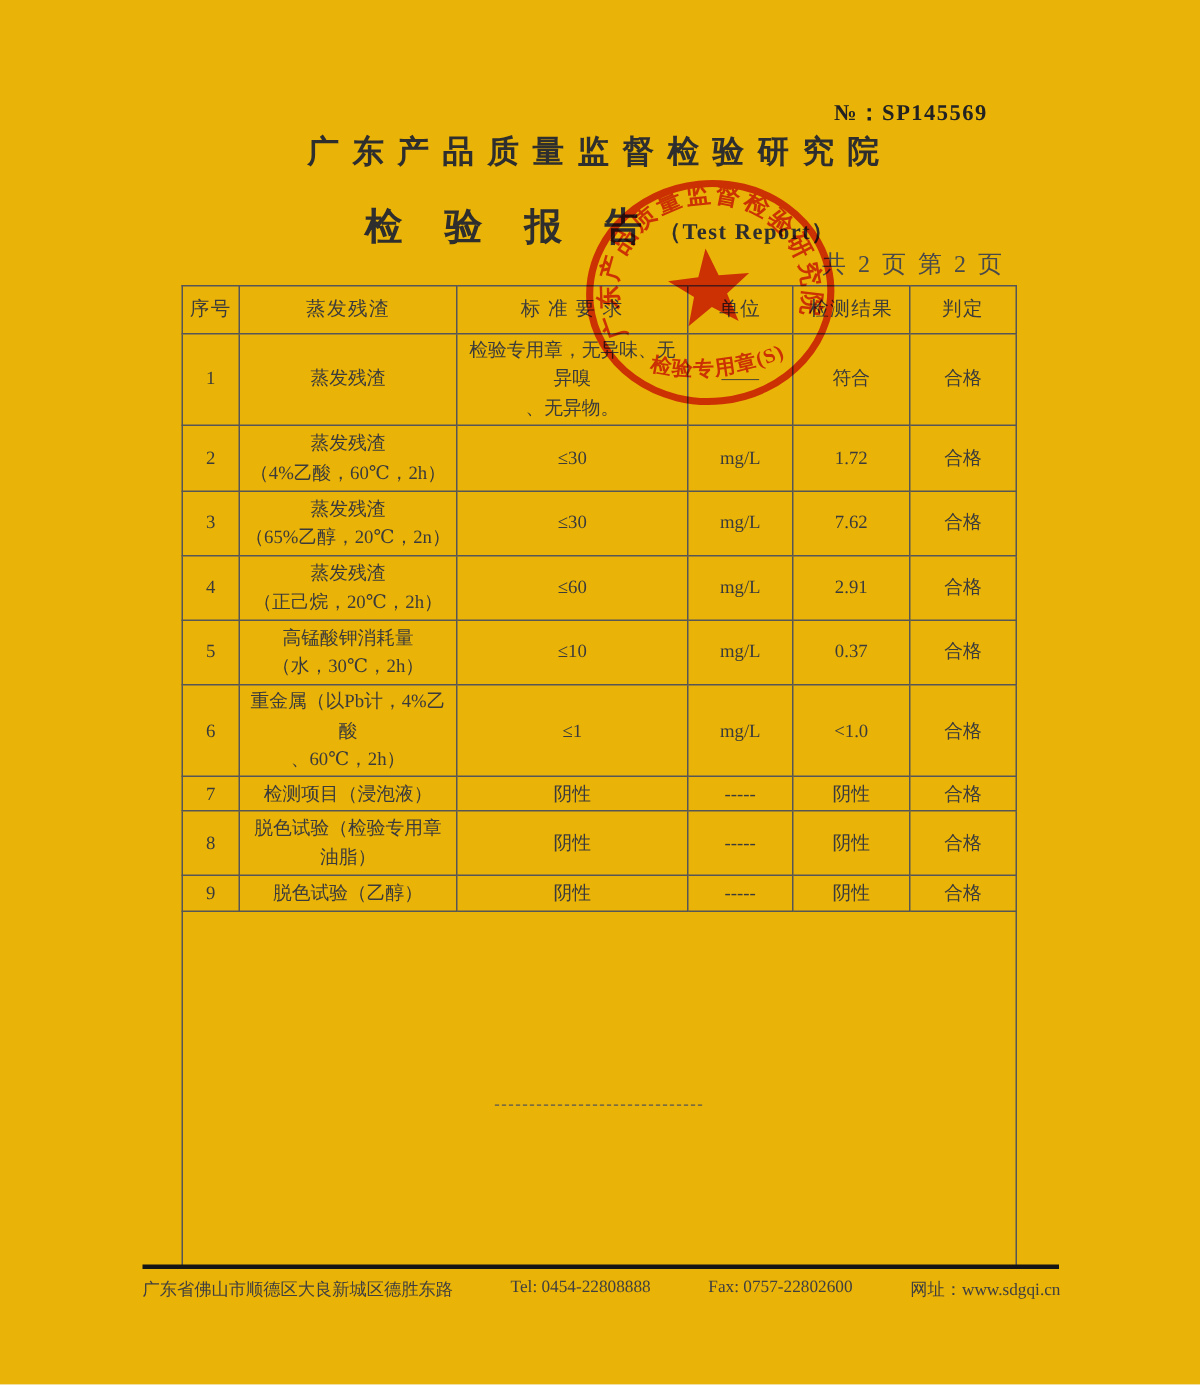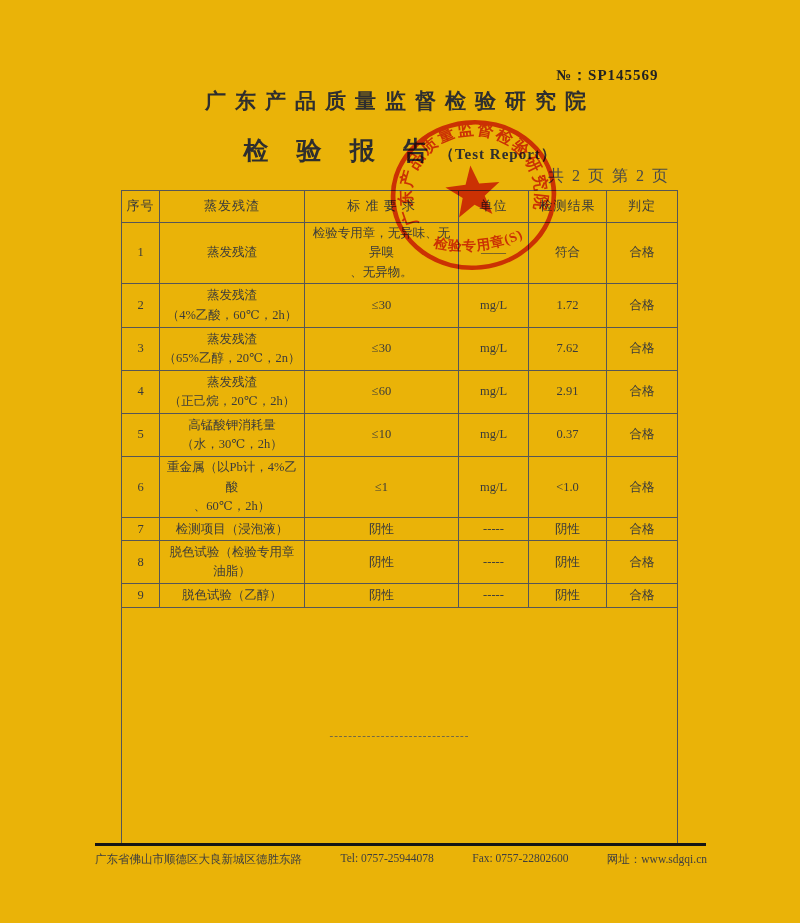--- a/index.html
+++ b/index.html
@@ -175,18 +175,18 @@
       <polygon fill="#d92b2b" points="100,55 107.9,77.1 131.4,77.8 112.8,92.2 119.4,114.7 100,101.5 80.6,114.7 87.2,92.2 68.6,77.8 92.1,77.1"></polygon>
       <text font-size="16" font-weight="bold" fill="#d92b2b" letter-spacing="1" font-family="Liberation Serif, DejaVu Serif, serif">
         <textPath href="#botPath" startOffset="50%" text-anchor="middle">检验专用章(S)</textPath>
       </text>
     </g>
   </svg>
 
   <div class="footer-line"></div>
   <div class="footer-text">
     <span>广东省佛山市顺德区大良新城区德胜东路</span>
-    <span>Tel: 0757-25944078</span>
+    <span>Tel: 0454-22808888</span>
     <span>Fax: 0757-22802600</span>
     <span>网址：www.sdgqi.cn</span>
   </div>
 
 </div>
 
 </body></html>

